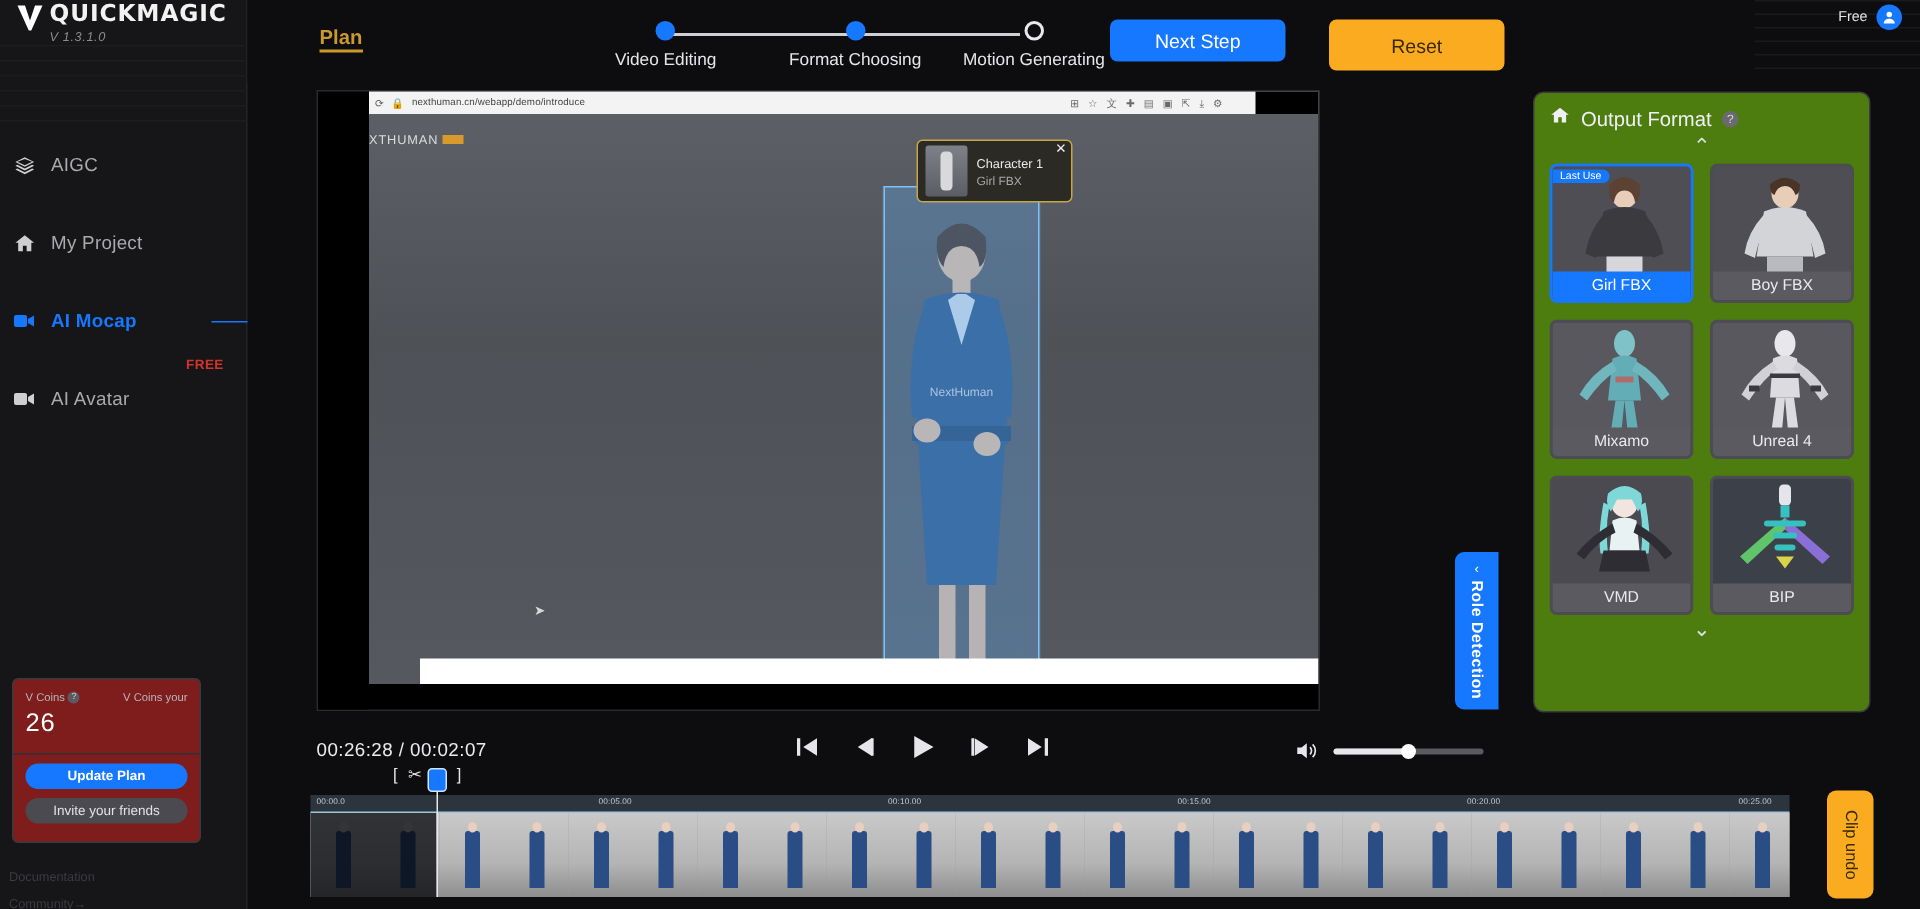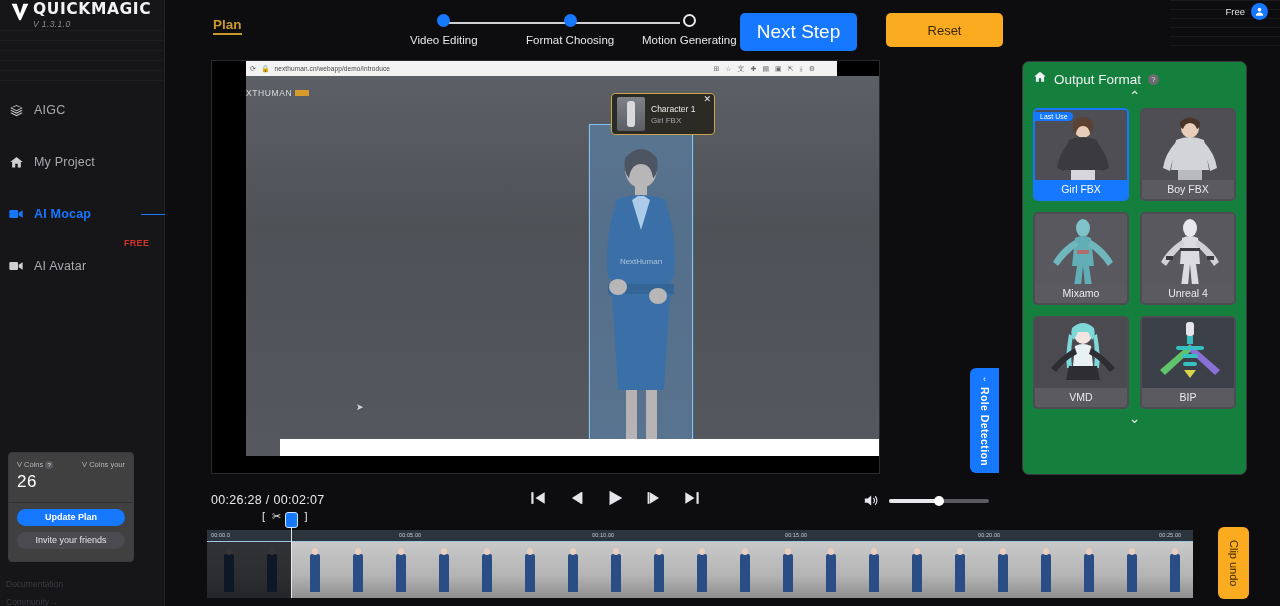--- a/index.html
+++ b/index.html
@@ -30,21 +30,21 @@
   }
   .nav-item .ni { width: 24px; display: flex; justify-content: center; align-items: center; color: #cfcfd2; }
   .nav-item .nl { font-size: 12.5px; color: #a9a9ae; margin-left: 6px; letter-spacing: .2px; }
   .nav-item.active .nl { color: #1677ff; font-weight: bold; }
   .nav-item.active .ni { color: #1677ff; }
   .nav-underline { position: absolute; right: 0; top: 14px; width: 24px; height: 1px; background: #1677ff; }
   .free-tag { position: absolute; left: 124px; top: 238px; font-size: 9px; color: #d0342c; font-weight: bold; letter-spacing: .3px; }
 
   .plan-box {
     position: absolute; left: 8px; top: 452px; width: 126px; height: 110px;
-    border: 1px solid #3a3a3f; border-radius: 4px; background: #404040;
+    border: 1px solid #3a3a3f; border-radius: 4px; background: #7f1d1d;
   }
   .plan-top { height: 50px; border-bottom: 1px solid #303035; padding: 7px 8px 0 8px; }
   .plan-row { display: flex; align-items: center; justify-content: space-between; }
   .plan-lbl { font-size: 7.5px; color: #b6b6bb; display: flex; align-items: center; gap: 2px; }
   .q-badge { display:inline-flex; align-items:center; justify-content:center; width:8px;height:8px;border-radius:50%;background:#5a5a60;color:#d8d8d8;font-size:6px; }
   .plan-num { font-size: 17px; font-weight: normal; color: #fff; margin-top: 3px; letter-spacing: .5px; }
   .plan-btns { padding: 6px 8px; }
   .btn-update { display:block; width:100%; height:17px; line-height:17px; text-align:center; background:#1677ff; color:#fff; font-size:9px; font-weight:bold; border-radius:9px; border:none; cursor:pointer; }
   .btn-invite { display:block; width:100%; height:17px; line-height:17px; text-align:center; background:#4a4a50; color:#e2e2e6; font-size:9px; border-radius:9px; border:none; margin-top:6px; cursor:pointer; }
   .sb-links { position:absolute; left:6px; top:575px; font-size:8.5px; color:#3b3b42; line-height:18px; }
@@ -56,22 +56,22 @@
     color:#c9992e; border-bottom:2px solid #c9992e; padding-bottom:1px; cursor:pointer;
   }
   .stepper { position:absolute; left:245px; top:14px; width:320px; }
   .step-line { position:absolute; left:35px; top:8px; width:235px; height:2px; background:#cfcfd4; }
   .step { position:absolute; top:0; text-align:right; }
   .dot { width:13px; height:13px; border-radius:50%; margin:0 auto; background:#1677ff; border:2px solid #1677ff; }
   .dot.off { background:#0d0d0f; border:2px solid #e8e8ec; }
   .step-lbl { font-size:11.5px; color:#e6e6ea; margin-top:7px; white-space:nowrap; }
   #step0 { left:0; } #step1 { left:116px; } #step2 { left:232px; }
   .btn-next {
-    position:absolute; left:575px; top:13px; width:117px; height:38px;
-    background:#1677ff; color:#fff; font-size:19px; border:none; border-radius:5px; cursor:pointer;
+    position:absolute; left:575px; top:13px; width:117px; height:28px;
+    background:#1677ff; color:#fff; font-size:13px; border:none; border-radius:5px; cursor:pointer;
   }
   .btn-reset {
     position:absolute; left:721px; top:13px; width:117px; height:34px;
     background:#fbab20; color:#3a2a00; font-size:13px; border:none; border-radius:5px; cursor:pointer;
   }
   .acct { position:absolute; right:12px; top:0; display:flex; align-items:center; gap:6px; height:22px; }
   .acct-free { font-size:9.5px; color:#e4e4e8; }
   .avatar { width:17px; height:17px; border-radius:50%; background:#1677ff; display:flex; align-items:center; justify-content:center; }
   .top-stripes { position:absolute; right:0; top:0; width:110px; height:56px; }
   .top-stripes i { display:block; height:1px; background:#1a1a1d; margin-bottom:8px; }
@@ -108,21 +108,21 @@
     position:absolute; left:970px; top:368px; width:29px; height:105px;
     background:#1677ff; border-radius:6px 0 0 6px; color:#fff;
     display:flex; flex-direction:column; align-items:center; justify-content:center; cursor:pointer;
   }
   .role-tab .rt-txt { writing-mode:vertical-rl; font-size:10.5px; font-weight:bold; letter-spacing:.4px; }
   .role-tab .rt-chev { font-size:9px; margin-bottom:3px; }
 
   
   #outfmt {
     position:absolute; left:1022px; top:61px; width:225px; height:414px;
-    background:#15803d; border:1px solid #3a3a40; border-radius:7px; padding:8px 10px;
+    background:#4d7c0f; border:1px solid #3a3a40; border-radius:7px; padding:8px 10px;
   }
   .of-head { display:flex; align-items:center; gap:7px; }
   .of-title { font-size:13.5px; color:#f0f0f4; }
   .of-q { width:11px; height:11px; border-radius:50%; background:#6a6a70; color:#ddd; font-size:8px; display:flex; align-items:center; justify-content:center; }
   .chev-up, .chev-dn { text-align:center; color:#e0e0e4; font-size:14px; line-height:12px; cursor:pointer; }
   .chev-up { margin-top:2px; } .chev-dn { margin-top:3px; }
   .fmt-grid { display:grid; grid-template-columns:96px 96px; gap:11px 11px; justify-content:center; margin-top:6px; }
   .fmt-card { width:96px; height:93px; border-radius:5px; overflow:hidden; background:#4c4c52; position:relative; cursor:pointer; border:2px solid transparent; }
   .fmt-card.sel { border-color:#1677ff; }
   .fmt-img { position:absolute; left:0; top:0; right:0; height:74px; }

